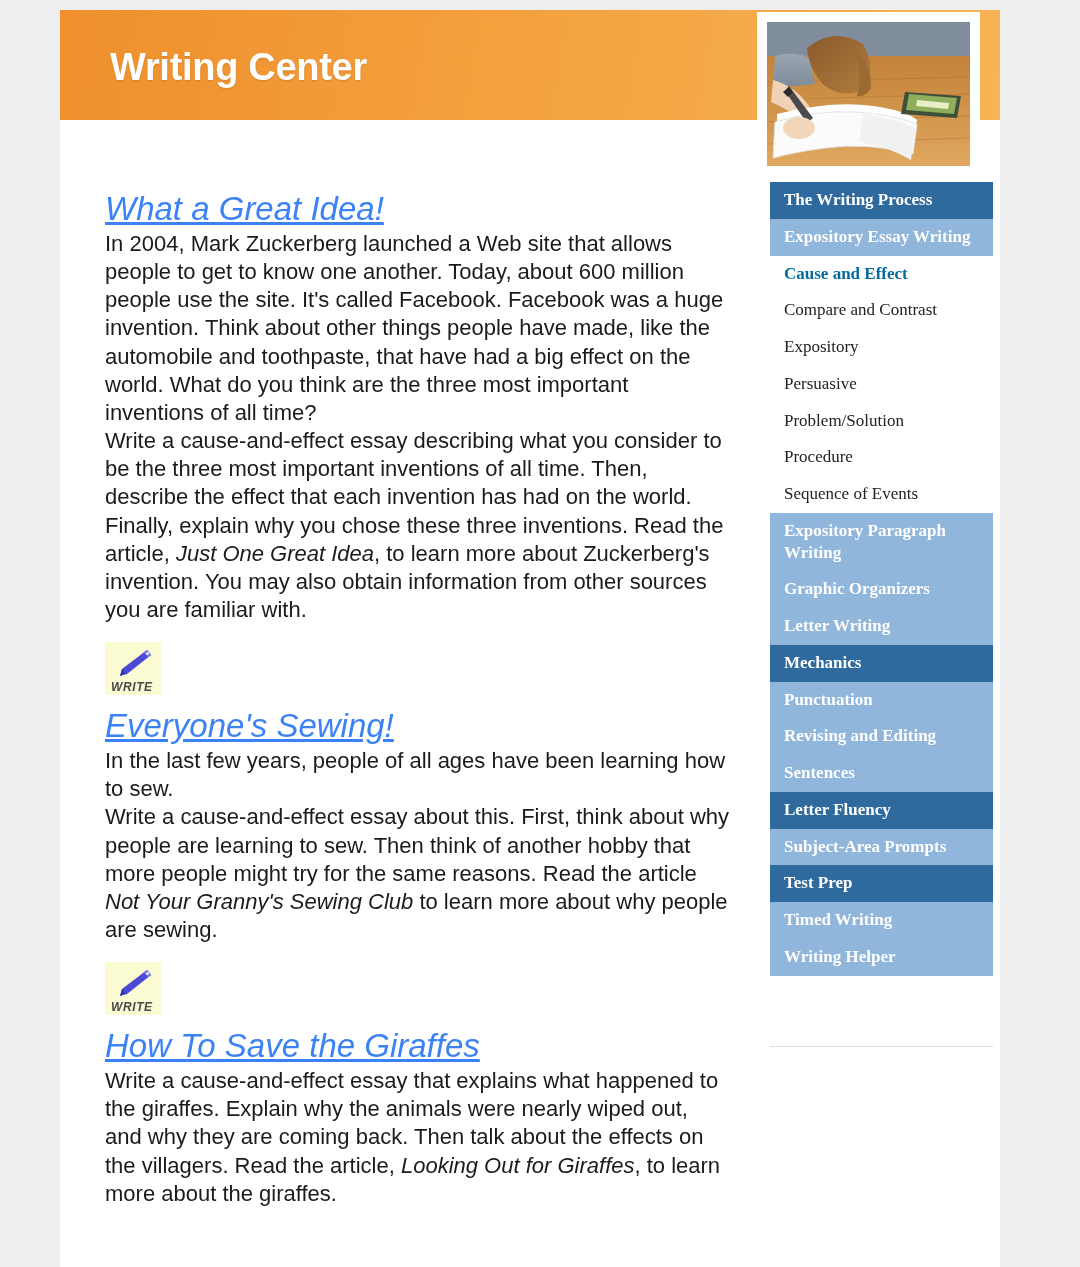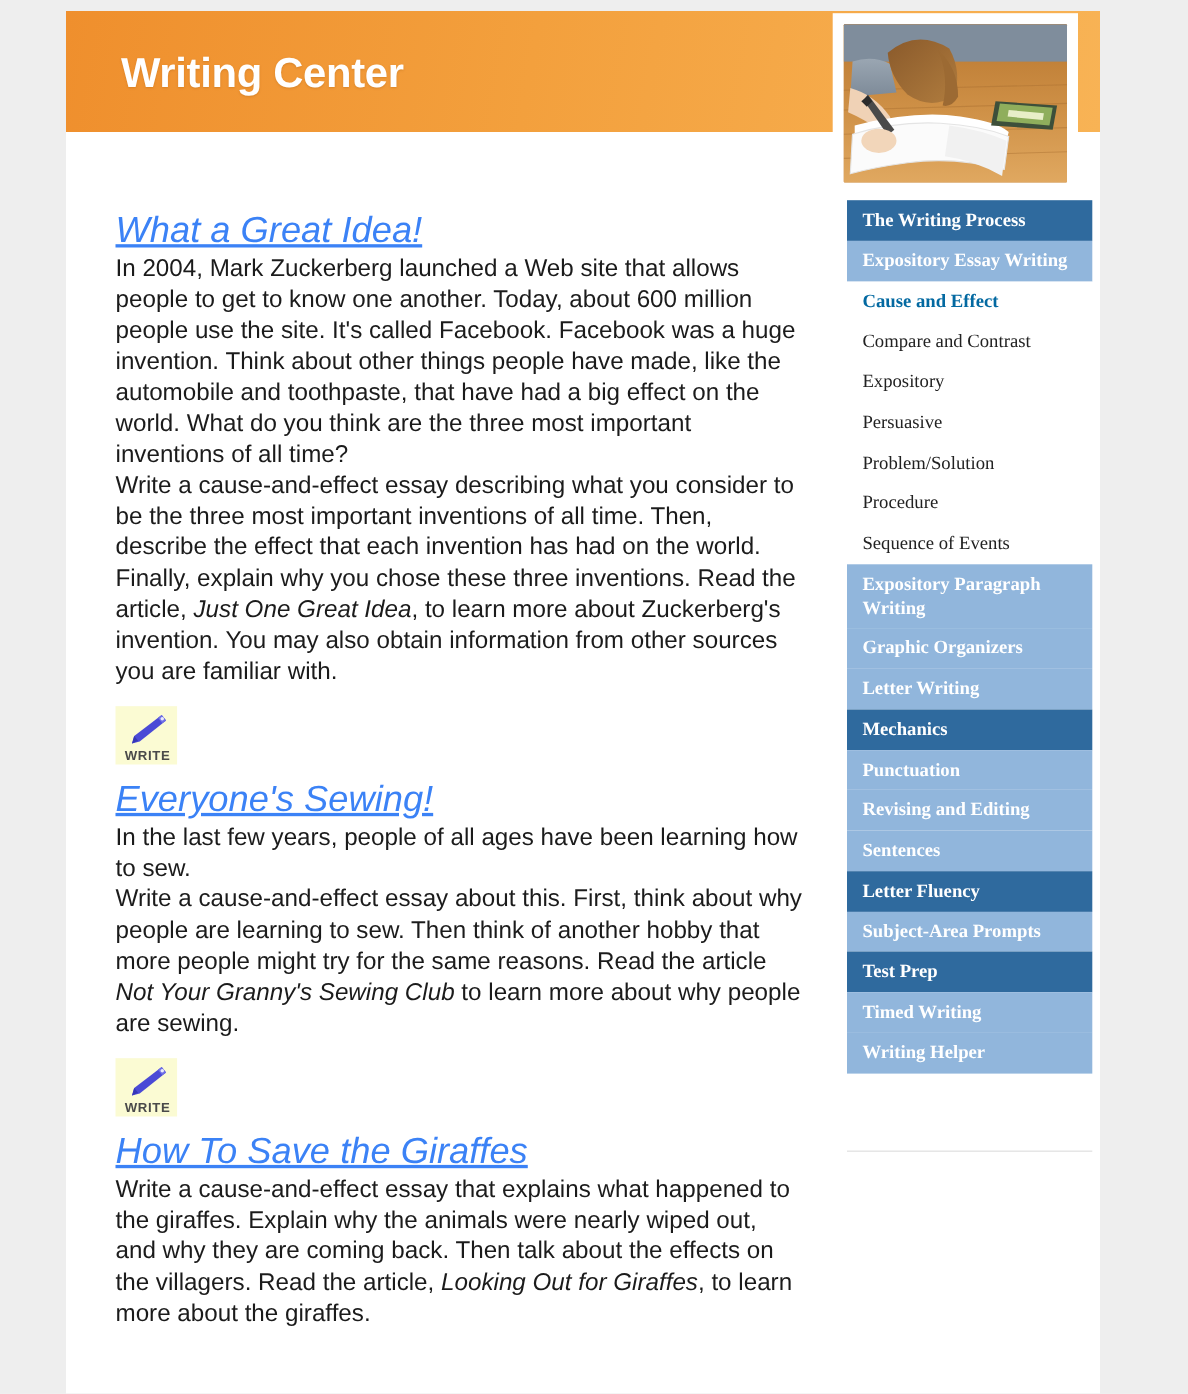--- a/index.html
+++ b/index.html
@@ -127,23 +127,24 @@
   }
   .entry p + p { margin-top: 0px; }
   .entry em { font-style: italic; }
 
   
   .write-btn {
     display: inline-block;
     background: #fbfbd3;
     padding: 4px 6px 2px 6px;
     margin: 14px 0 12px 0;
-    text-align: right;
+    text-align: left;
     cursor: pointer;
     line-height: 1;
+    font-style: italic;
   }
   .write-btn svg { display: block; margin: 0 auto; }
   .write-label {
     display: block;
     font-size: 12px;
     font-weight: bold;
     color: #4a4a4a;
     letter-spacing: .6px;
     margin-top: 1px;
   }

